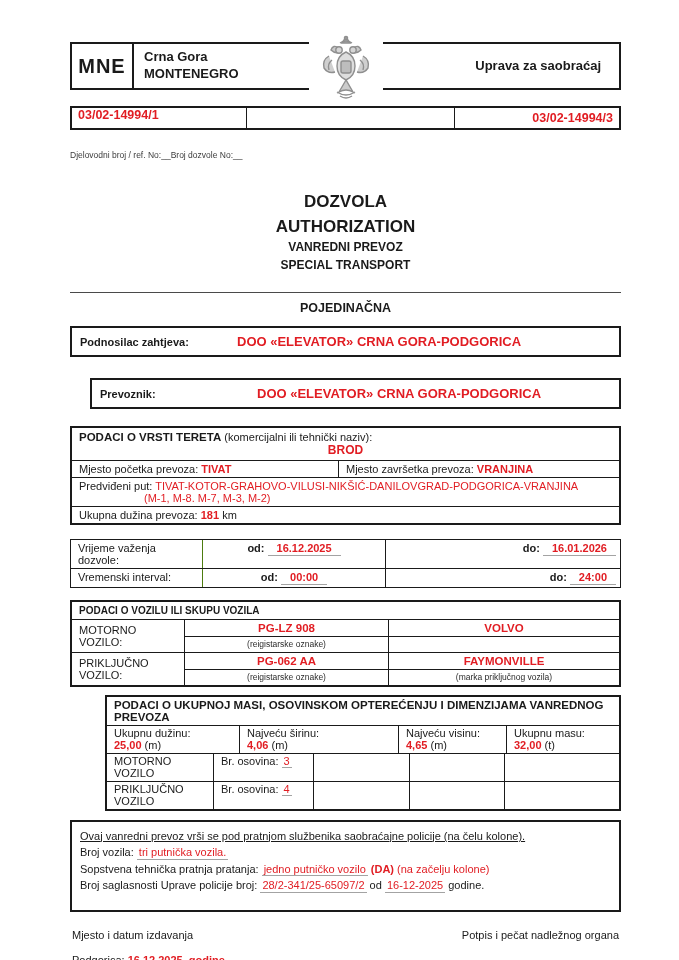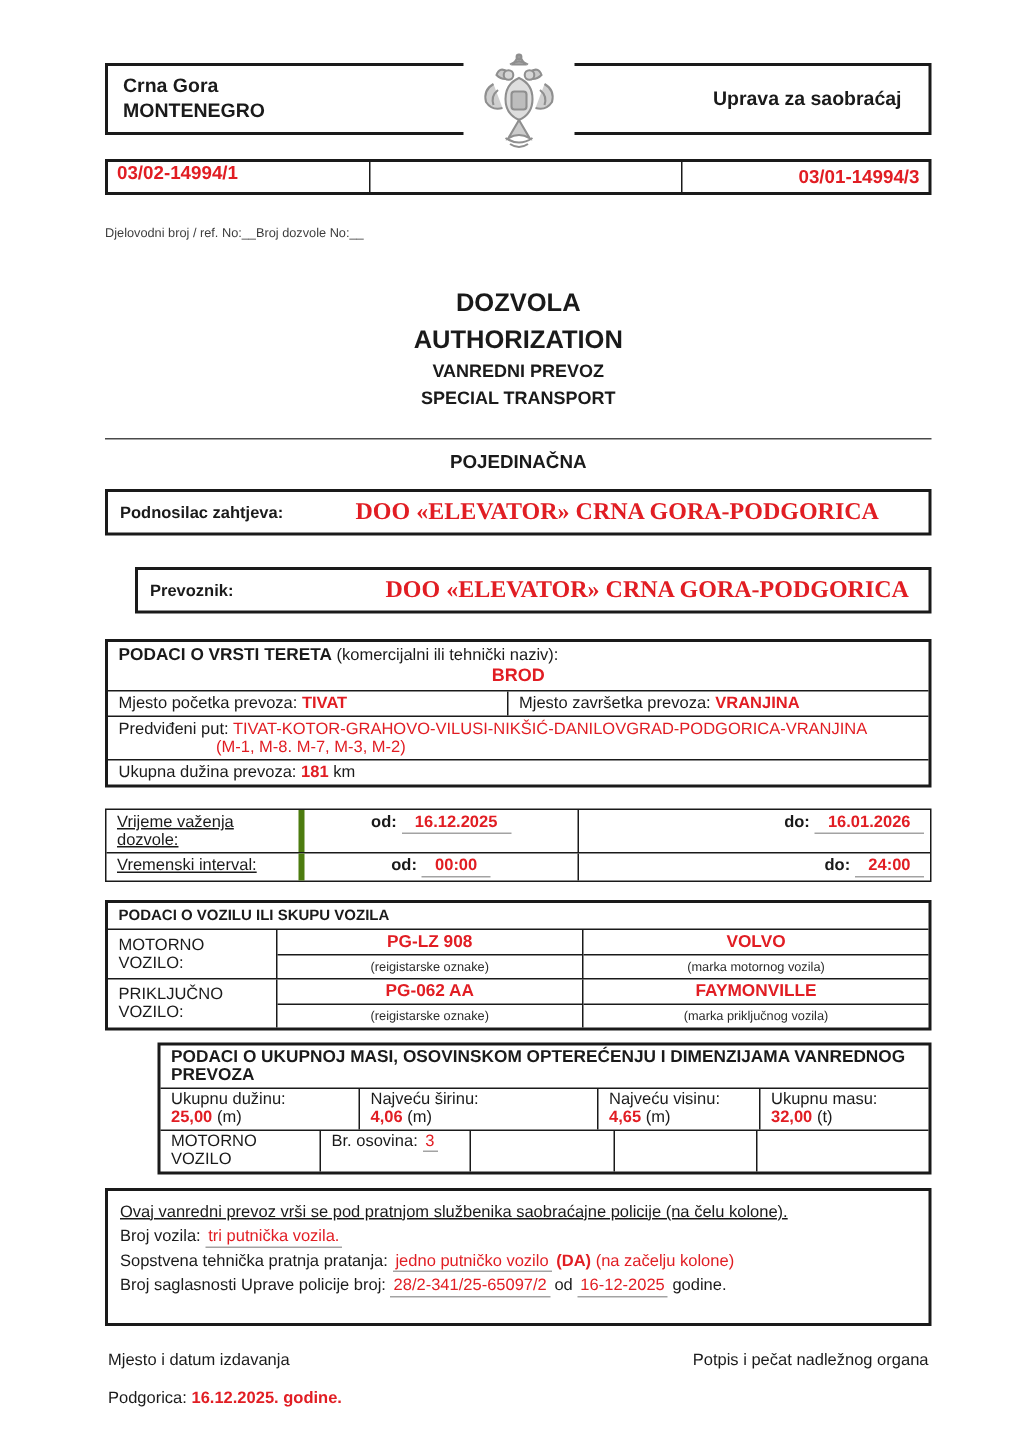--- a/index.html
+++ b/index.html
@@ -49,40 +49,40 @@
   .title-block { text-align:center; margin-top:30px; }
   .t1 { font-size:17px; font-weight:bold; line-height:1.45; }
   .t2 { font-size:12px; font-weight:bold; line-height:1.45; }
   .rule { border-top:1.5px solid #4a4a4a; margin-top:18px; }
   .doc-type { text-align:center; font-weight:bold; font-size:12.5px; margin-top:8px; }
 
   
   .box { border:2px solid #1a1a1a; }
   .party-box { margin-top:11px; display:flex; align-items:center; padding:3px 8px; height:31px; }
   .party-label { font-weight:bold; font-size:11px; width:157px; flex:none; }
-  .party-value { font-weight:bold; font-size:16px; color:#e11d23;font-family:Liberation Serif, serif; }
+  .party-value { font-weight:bold; font-size:13px; color:#e11d23; }
   .gap20 { margin-top:21px;margin-left:20px; }
 
   
   .cargo-box { margin-top:17px; font-size:11px; }
   .cargo-head { padding:3px 7px 1px 7px; }
   .cargo-name { text-align:center; font-weight:bold; color:#e11d23; font-size:12px; padding-bottom:2px; }
   .cargo-row { border-top:1px solid #1a1a1a; display:flex; }
   .cargo-cell { padding:2px 7px; }
   .cargo-cell.left { width:267px; border-right:1px solid #1a1a1a; }
   .cargo-cell.right { flex:1; }
   .route-row { border-top:1px solid #1a1a1a; padding:2px 7px; }
   .route-line2 { margin-left:65px; }
   .dist-row { border-top:1px solid #1a1a1a; padding:2px 7px; }
 
   
   .validity-table { margin-top:14px; border:1.5px solid #1a1a1a; font-size:11px; }
   .validity-row { display:flex; }
   .validity-row + .validity-row { border-top:1px solid #1a1a1a; }
-  .v-label { width:132px; padding:2px 7px; border-right:4px solid #4d7c0f; flex:none;text-decoration:underline; }
+  .v-label { width:132px; padding:2px 7px; border-right:1px solid #4d7c0f; flex:none; }
   .v-mid { width:183px; border-right:1px solid #1a1a1a; text-align:center; padding:2px 4px; flex:none; }
   .v-end { flex:1; text-align:right; padding:2px 4px; }
 
   
   .vehicle-box { margin-top:12px; font-size:11px; }
   .veh-title { font-weight:bold; font-size:10px; padding:3px 7px; border-bottom:1px solid #1a1a1a; }
   .veh-row { display:flex; }
   .veh-row + .veh-row { border-top:1px solid #1a1a1a; }
   .veh-label { width:113px; flex:none; border-right:1px solid #1a1a1a; display:flex; align-items:center; padding:0 7px; font-size:11px; }
   .veh-col { width:204px; flex:none; border-right:1px solid #1a1a1a; }
@@ -114,20 +114,21 @@
   .issue-row { margin-top:13px; font-size:11px; padding:0 2px; }
   .issue-date { font-weight:bold; color:#e11d23; }
 </style>
 </head>
 <body>
 
 <div class="page">
   <div class="content">
 
     <div class="header-box">
+      <div class="mne-cell">MNE</div>
       <div class="country-cell">
         <div>Crna Gora</div>
         <div>MONTENEGRO</div>
       </div>
       <div class="emblem">
         <svg width="54" height="68" viewBox="0 0 54 68" xmlns="http://www.w3.org/2000/svg">
           <g fill="none" stroke="#8f8f8f" stroke-width="1.4">
             <path d="M27 3 L23 9 H31 Z" fill="#b0b0b0"></path>
             <path d="M21 9 Q27 5 33 9"></path>
             <circle cx="27" cy="4" r="1.6" fill="#9a9a9a"></circle>
@@ -149,21 +150,21 @@
       </div>
       <div class="authority-cell">Uprava za saobraćaj</div>
     </div>
 
     <div class="refnum-table">
       <div class="c1">
         <span class="refnum">03/02-14994/1</span>
       </div>
       <div class="c2"></div>
       <div class="c3">
-        <span class="refnum">03/01-14994/3</span>
+        <span class="refnum">03/02-14994/3</span>
       </div>
     </div>
     <div class="ref-captions">
       <span>Djelovodni broj / ref. No:__</span>
       <span>Broj dozvole No:__</span>
     </div>
 
     <div class="title-block">
       <div class="t1">DOZVOLA</div>
       <div class="t1">AUTHORIZATION</div>
@@ -239,21 +240,20 @@
     <div class="box vehicle-box">
       <div class="veh-title">PODACI O VOZILU ILI SKUPU  VOZILA</div>
       <div class="veh-row">
         <div class="veh-label">MOTORNO VOZILO:</div>
         <div class="veh-col">
           <div class="veh-value">PG-LZ 908</div>
           <div class="veh-caption">(reigistarske oznake)</div>
         </div>
         <div class="veh-col last">
           <div class="veh-value">VOLVO</div>
-          <div class="veh-caption">(marka motornog vozila)</div>
         </div>
       </div>
       <div class="veh-row">
         <div class="veh-label">PRIKLJUČNO VOZILO:</div>
         <div class="veh-col">
           <div class="veh-value">PG-062 AA</div>
           <div class="veh-caption">(reigistarske oznake)</div>
         </div>
         <div class="veh-col last">
           <div class="veh-value">FAYMONVILLE</div>
@@ -285,20 +285,30 @@
       <div class="axle-row">
         <div class="axle-cell a1">MOTORNO VOZILO</div>
         <div class="axle-cell a2">
           <span>Br. osovina:</span>
           <span class="ru slim">3</span>
         </div>
         <div class="axle-cell a3"></div>
         <div class="axle-cell a4"></div>
         <div class="axle-cell a5"></div>
       </div>
+      <div class="axle-row">
+        <div class="axle-cell a1">PRIKLJUČNO VOZILO</div>
+        <div class="axle-cell a2">
+          <span>Br. osovina:</span>
+          <span class="ru slim">4</span>
+        </div>
+        <div class="axle-cell a3"></div>
+        <div class="axle-cell a4"></div>
+        <div class="axle-cell a5"></div>
+      </div>
     </div>
 
     <div class="box escort-box">
       <div class="escort-l1">Ovaj vanredni prevoz vrši se pod pratnjom službenika saobraćajne policije (na čelu kolone).</div>
       <div>
         <span>Broj vozila:</span>
         <span class="ru slim">tri putnička vozila.</span>
       </div>
       <div>
         <span>Sopstvena tehnička pratnja pratanja:</span>

